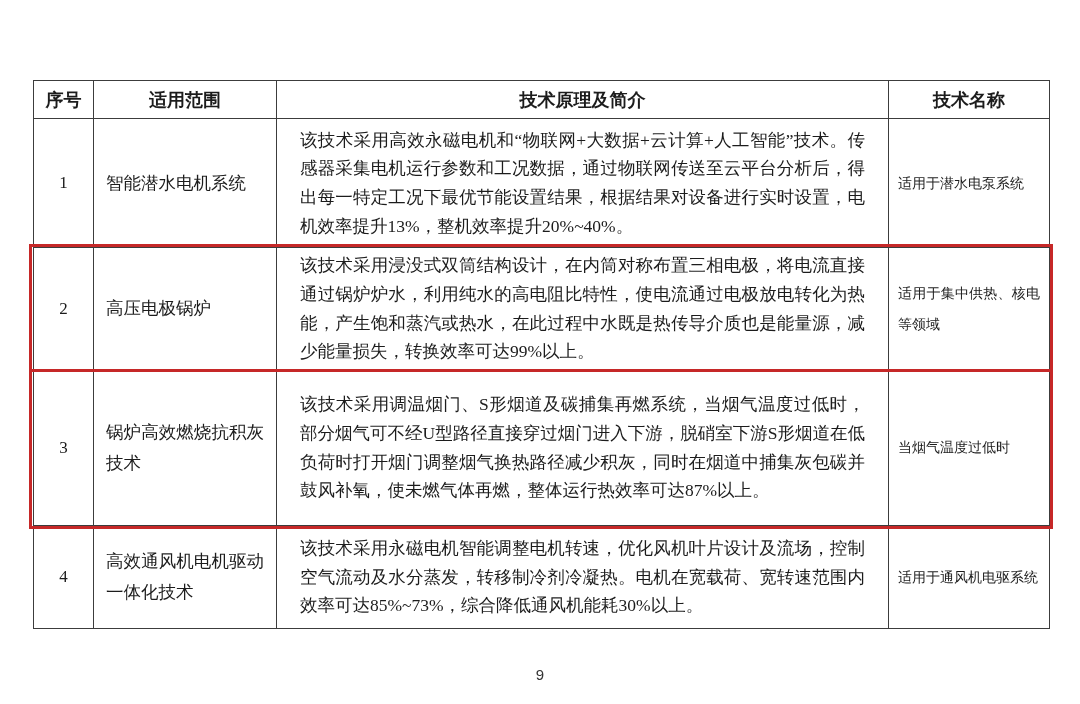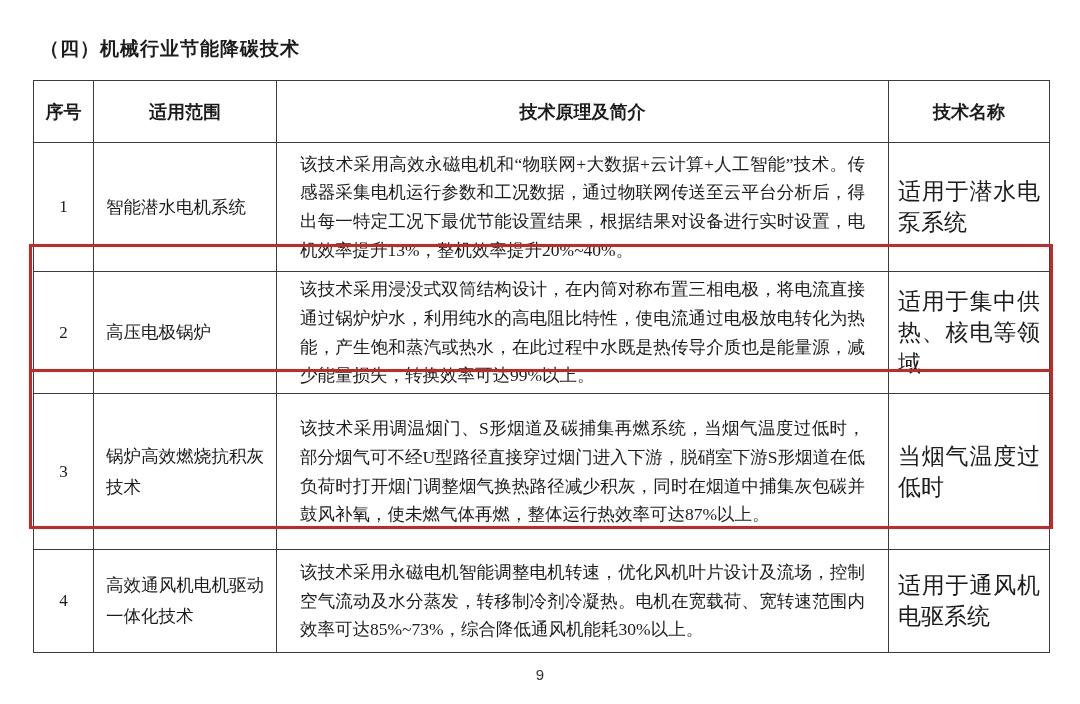--- a/index.html
+++ b/index.html
@@ -21,41 +21,41 @@
     border-collapse:collapse;table-layout:fixed;
   }
   .tech-table th,.tech-table td{
     border:1px solid #3c3c3c;
     vertical-align:middle;
     font-weight:normal;
     overflow:hidden;
   }
   .tech-table th{
     font-size:18px;font-weight:bold;text-align:center;
-    height:37px;padding:12px 4px;
+    height:37px;padding:0 4px;
   }
   .col-no{width:60px;}
   .col-name{width:183px;}
   .col-desc{width:612px;}
   .col-scope{width:161px;}
   .row-1{height:129px;}
   .row-2{height:122px;}
   .row-3{height:156px;}
   .row-4{height:100px;}
   td.no-cell{text-align:center;font-size:17px;}
   td.name-cell{
     padding:20px 12px;font-size:17.5px;line-height:31px;
     text-align:justify;
   }
   td.desc-cell{
     padding:2px 23px;font-size:17.5px;line-height:28.6px;
     text-align:justify;
   }
   td.scope-cell{
-    padding:4px 9px;font-size:23px;line-height:31px;
+    padding:4px 9px;font-size:14px;line-height:31px;
     text-align:justify;
   }
   .hl-box{
     position:absolute;
     border:3px solid #c62828;
     pointer-events:none;
     box-sizing:border-box;
   }
   .hl-box.box-a{left:29px;top:244px;width:1024px;height:128px;}
   .hl-box.box-b{left:29px;top:369px;width:1024px;height:160px;}
@@ -64,21 +64,20 @@
     text-align:center;
     font-family:"Liberation Sans","DejaVu Sans",sans-serif;
     font-size:15px;color:#333333;
   }
 </style>
 </head>
 <body>
 
 <div class="page">
 
-  <div class="doc-title">（四）机械行业节能降碳技术</div>
 
   <table class="tech-table">
     <colgroup>
       <col class="col-no">
       <col class="col-name">
       <col class="col-desc">
       <col class="col-scope">
     </colgroup>
     <thead>
       <tr>

